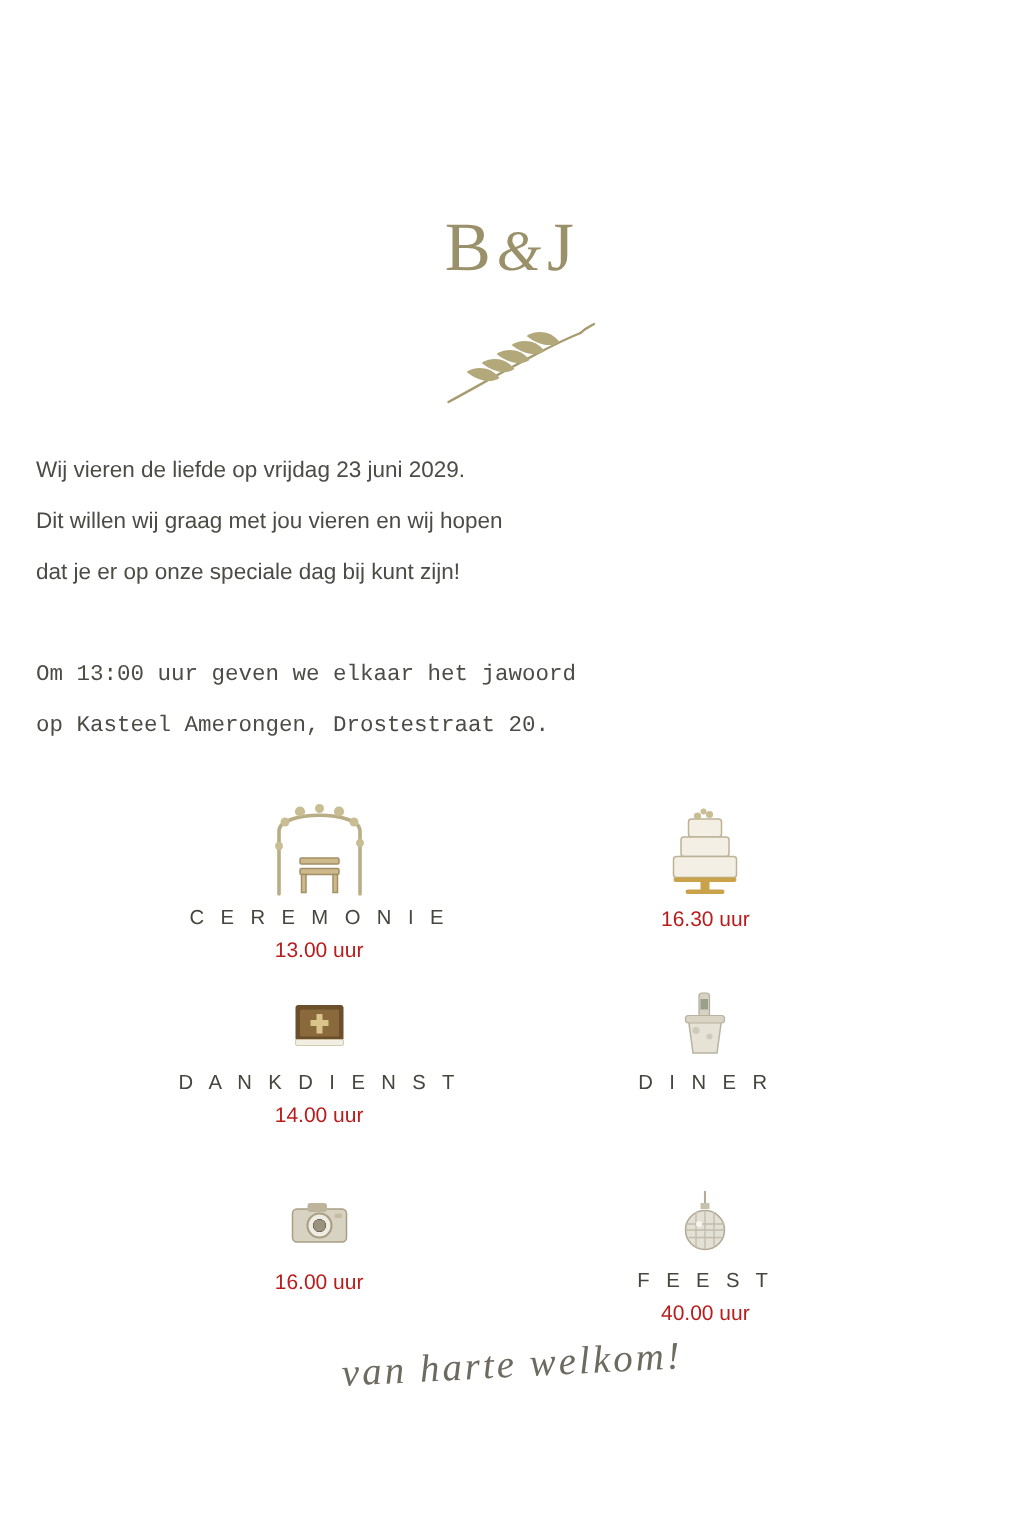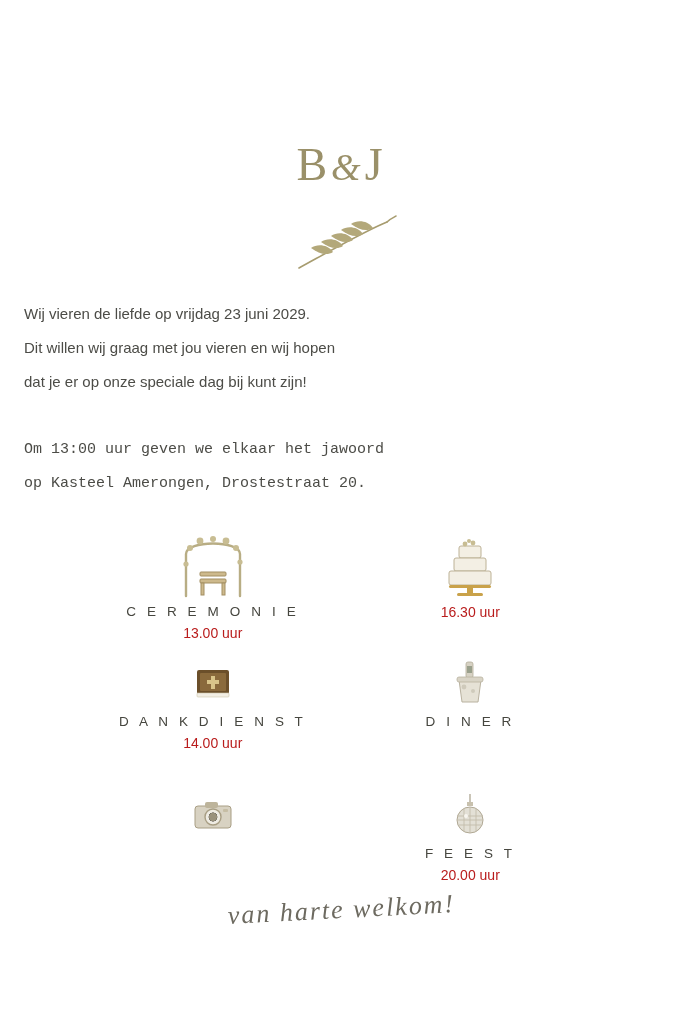--- a/index.html
+++ b/index.html
@@ -242,20 +242,21 @@
             <rect x="10" y="14" width="36" height="22" rx="3" fill="#d8d2c2" stroke="#a89e84" stroke-width="1"></rect>
             <rect x="20" y="10" width="13" height="6" rx="2" fill="#bdb49b"></rect>
             <circle cx="28" cy="25" r="8" fill="#efece3" stroke="#a89e84" stroke-width="1.4"></circle>
             <circle cx="28" cy="25" r="4.2" fill="#8d8straight"></circle>
             <circle cx="28" cy="25" r="4.2" fill="#9c9customer"></circle>
             <circle cx="28" cy="25" r="4.2" fill="#9a927c"></circle>
             <rect x="38" y="17" width="5" height="3" rx="1" fill="#c6bda4"></rect>
           </g>
         </svg>
       </div>
+      <div class="prog-time">16.00 uur</div>
     </div>
 
     <div class="prog-item row-c">
       <div class="prog-icon">
         <svg width="48" height="48" viewBox="0 0 48 48" aria-hidden="true">
           <g>
             <line x1="24" y1="2" x2="24" y2="12" stroke="#b3ac99" stroke-width="1.4"></line>
             <rect x="21" y="10" width="6" height="4" fill="#c8c1ae"></rect>
             <circle cx="24" cy="28" r="13" fill="#e3e0d6" stroke="#b0a894" stroke-width="1"></circle>
             <g stroke="#c3bcab" stroke-width="0.9">
@@ -264,20 +265,20 @@
               <line x1="13" y1="33" x2="35" y2="33"></line>
               <line x1="18" y1="16" x2="18" y2="40"></line>
               <line x1="24" y1="15" x2="24" y2="41"></line>
               <line x1="30" y1="16" x2="30" y2="40"></line>
             </g>
             <circle cx="20" cy="24" r="2" fill="#f7f5ef"></circle>
           </g>
         </svg>
       </div>
       <div class="prog-label">F E E S T</div>
-      <div class="prog-time">20.00 uur</div>
+      <div class="prog-time">40.00 uur</div>
     </div>
 
   </div>
 
   <div class="closing">van harte welkom!</div>
 
 </div>
 
 </body></html>

